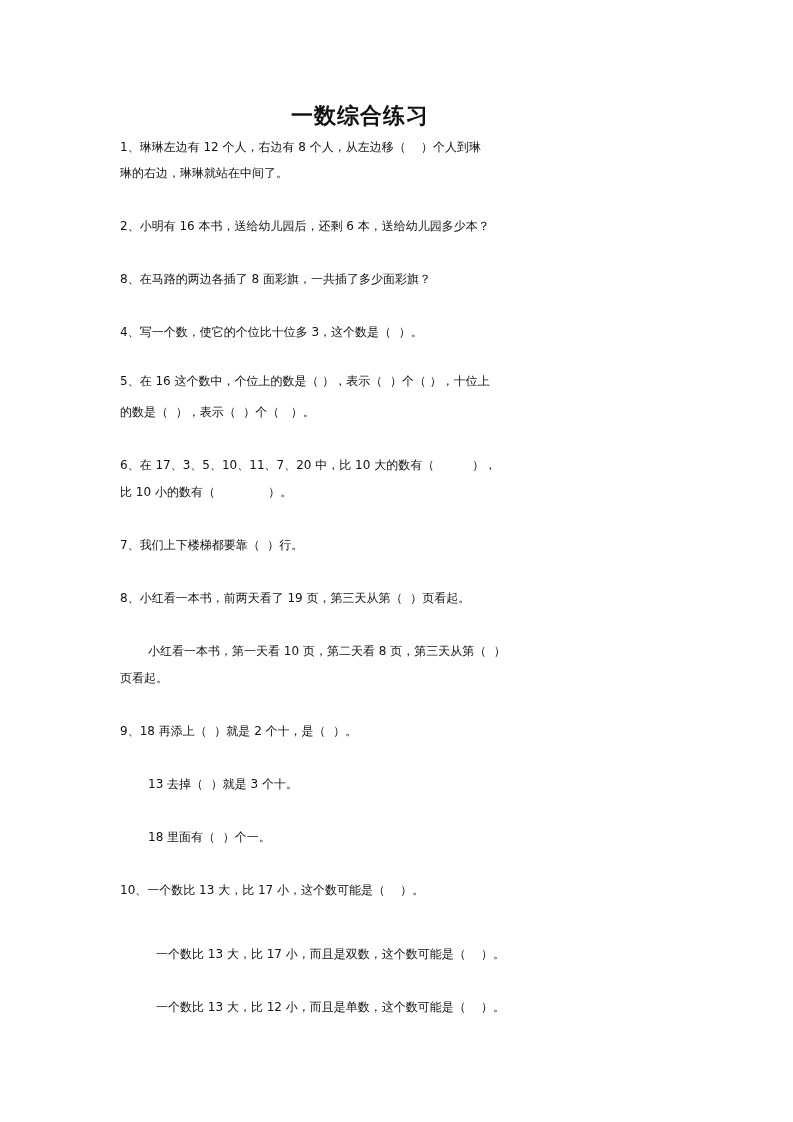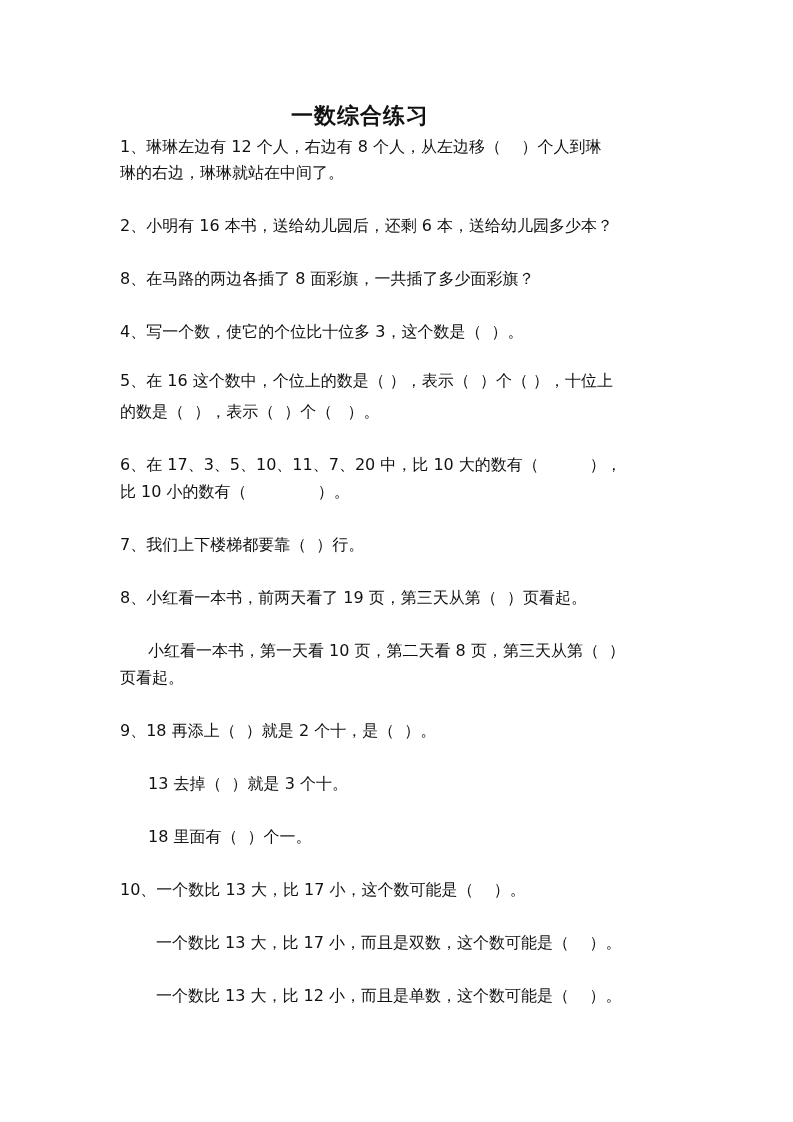--- a/index.html
+++ b/index.html
@@ -1,22 +1,22 @@
 <!DOCTYPE html>
 <html><head>
   <meta charset="utf-8">
   <style>
     html, body { margin: 0; padding: 0; background: #ffffff; }
     body { width: 793px; height: 1122px; position: relative; overflow: hidden;
       font-family: "DejaVu Sans", "Liberation Sans", sans-serif; color: #111; }
     .title { position: absolute; top: 101px; left: 0; width: 720px; text-align: center;
       font-size: 22px; font-weight: bold; letter-spacing: 1px; }
-    .line { position: absolute; left: 120px; font-size: 16px; white-space: pre; line-height: 22px; text-align: center; }
+    .line { position: absolute; left: 120px; font-size: 12px; white-space: pre; line-height: 22px; text-align: center; }
     .i1 { left: 148px; }
-    .i2 { left: 156px; }
+    .i2 { left: 156px; margin-top: 11px; }
   </style>
 </head>
 <body>
 
 <div class="title">一数综合练习</div>
 
 <div class="line" style="top:136px">1、琳琳左边有 12 个人，右边有 8 个人，从左边移（    ）个人到琳</div>
 <div class="line" style="top:162px">琳的右边，琳琳就站在中间了。</div>
 <div class="line" style="top:215px">2、小明有 16 本书，送给幼儿园后，还剩 6 本，送给幼儿园多少本？</div>
 <div class="line" style="top:268px">8、在马路的两边各插了 8 面彩旗，一共插了多少面彩旗？</div>

